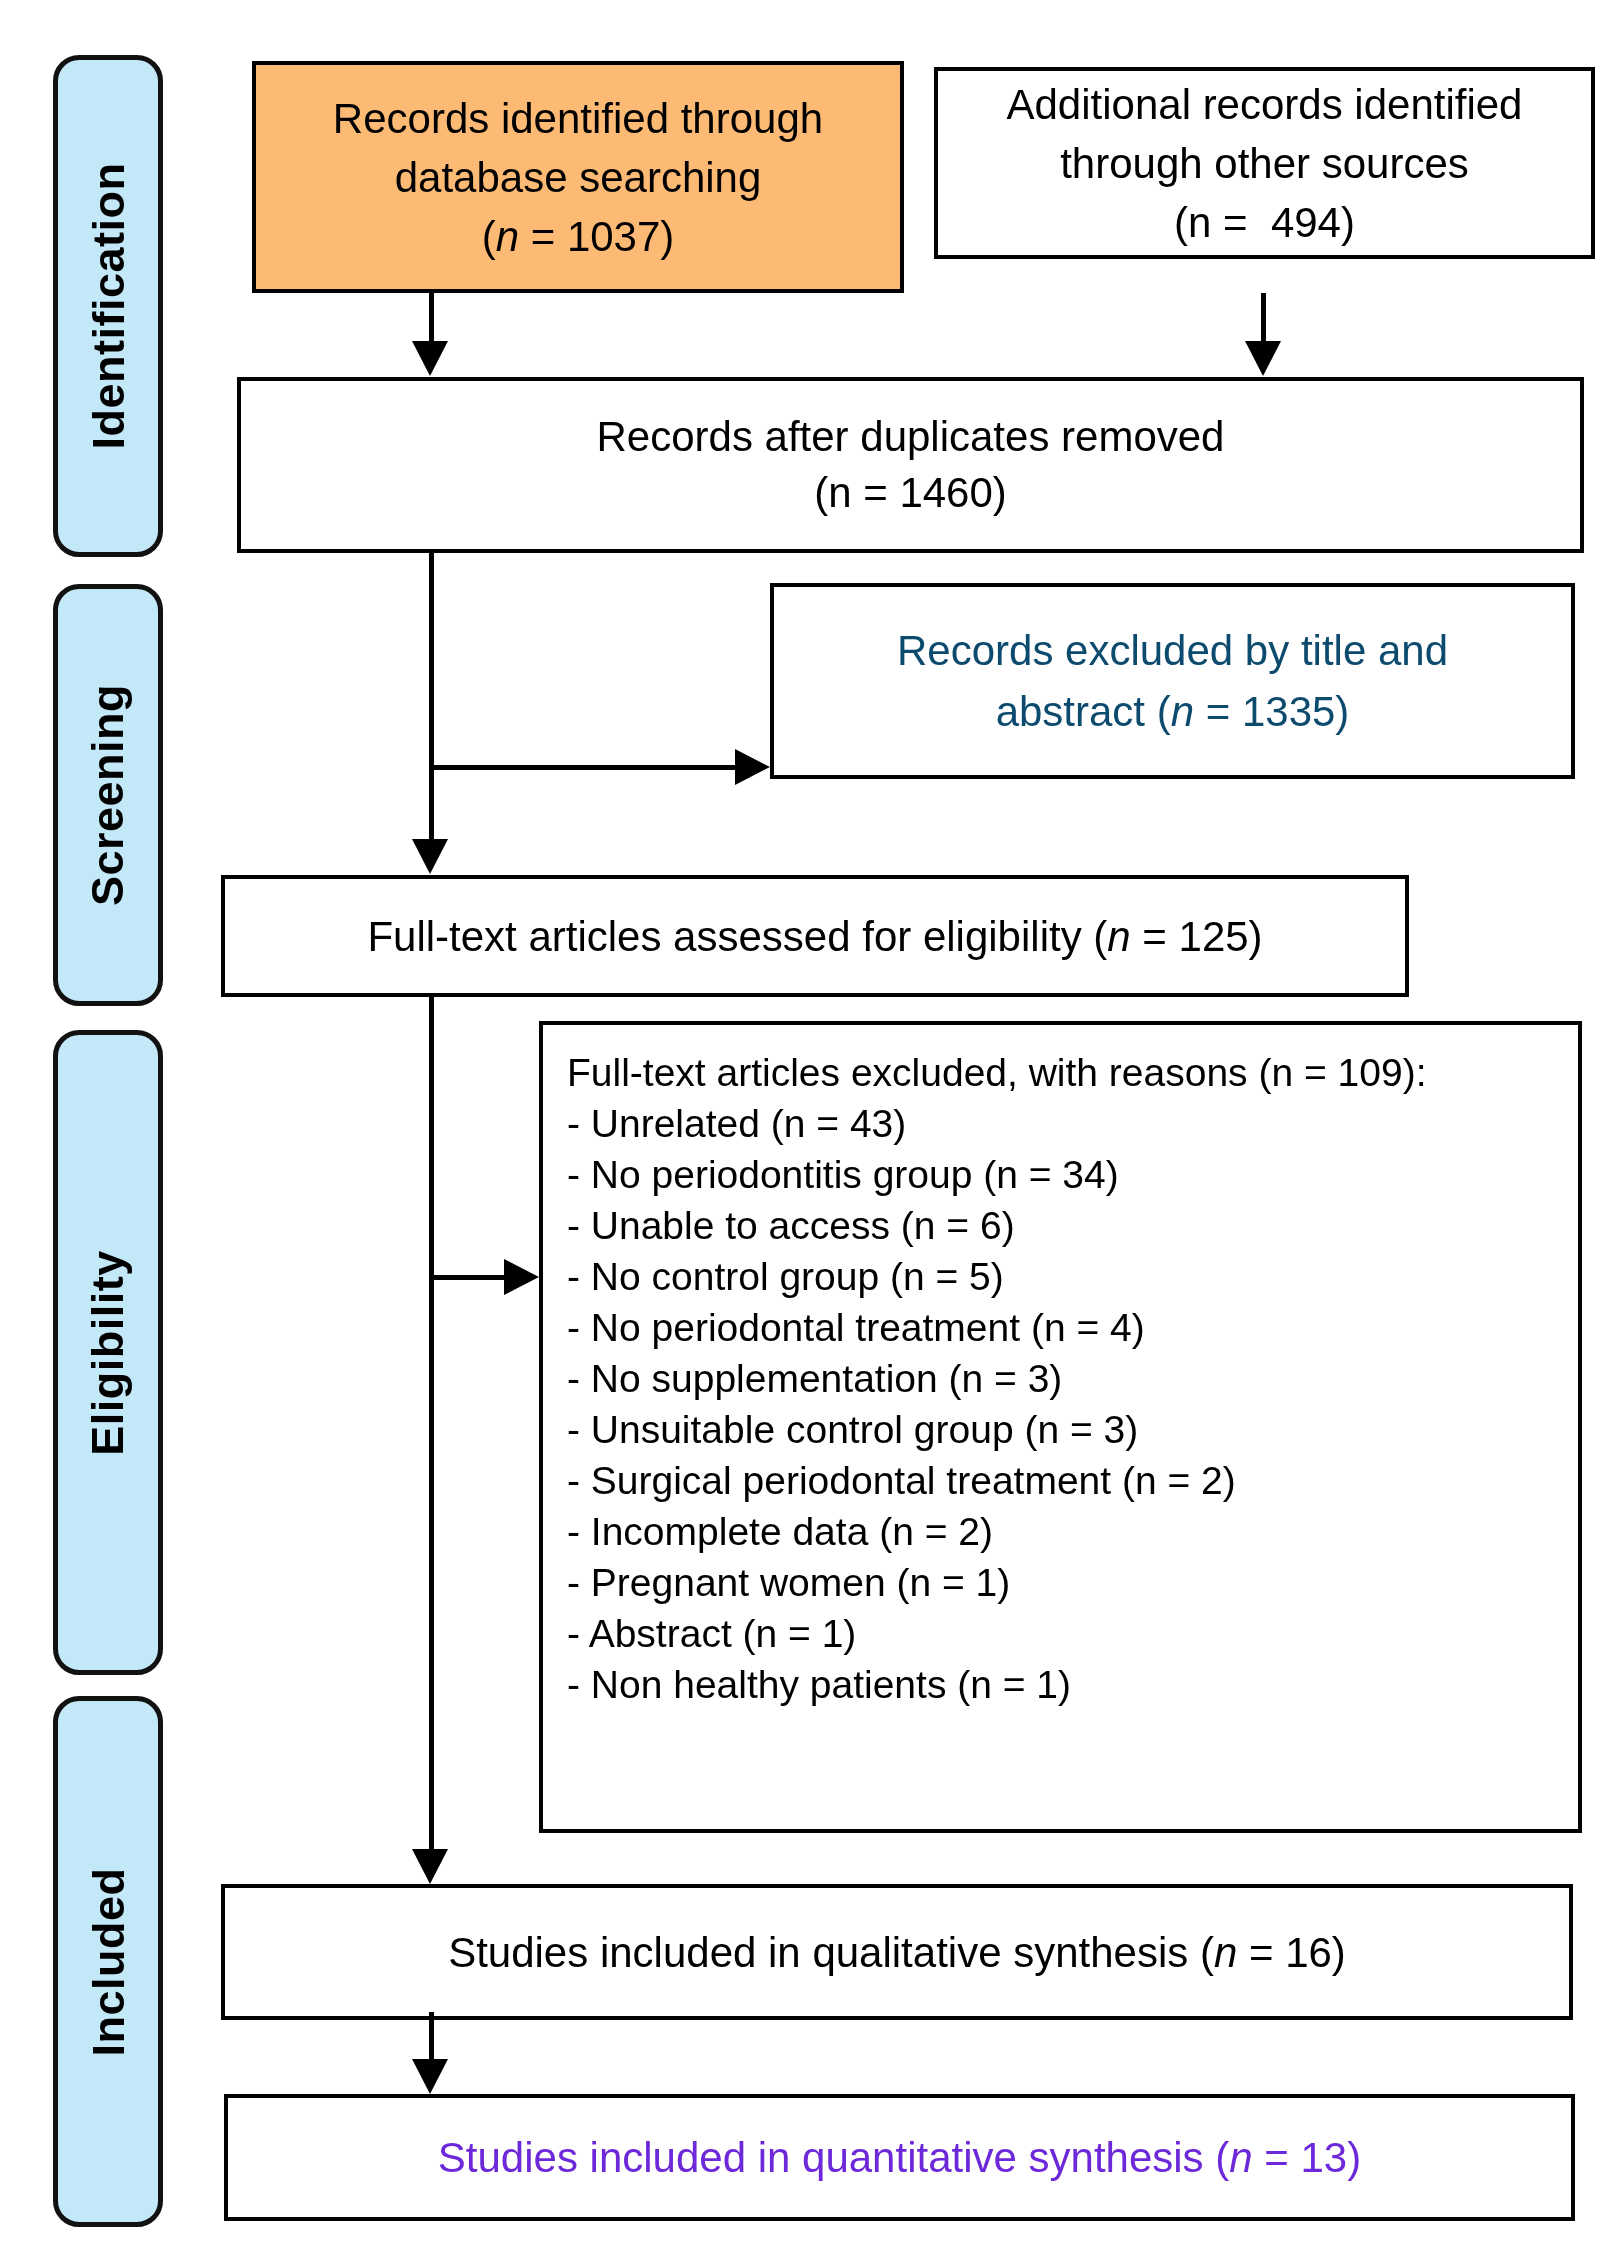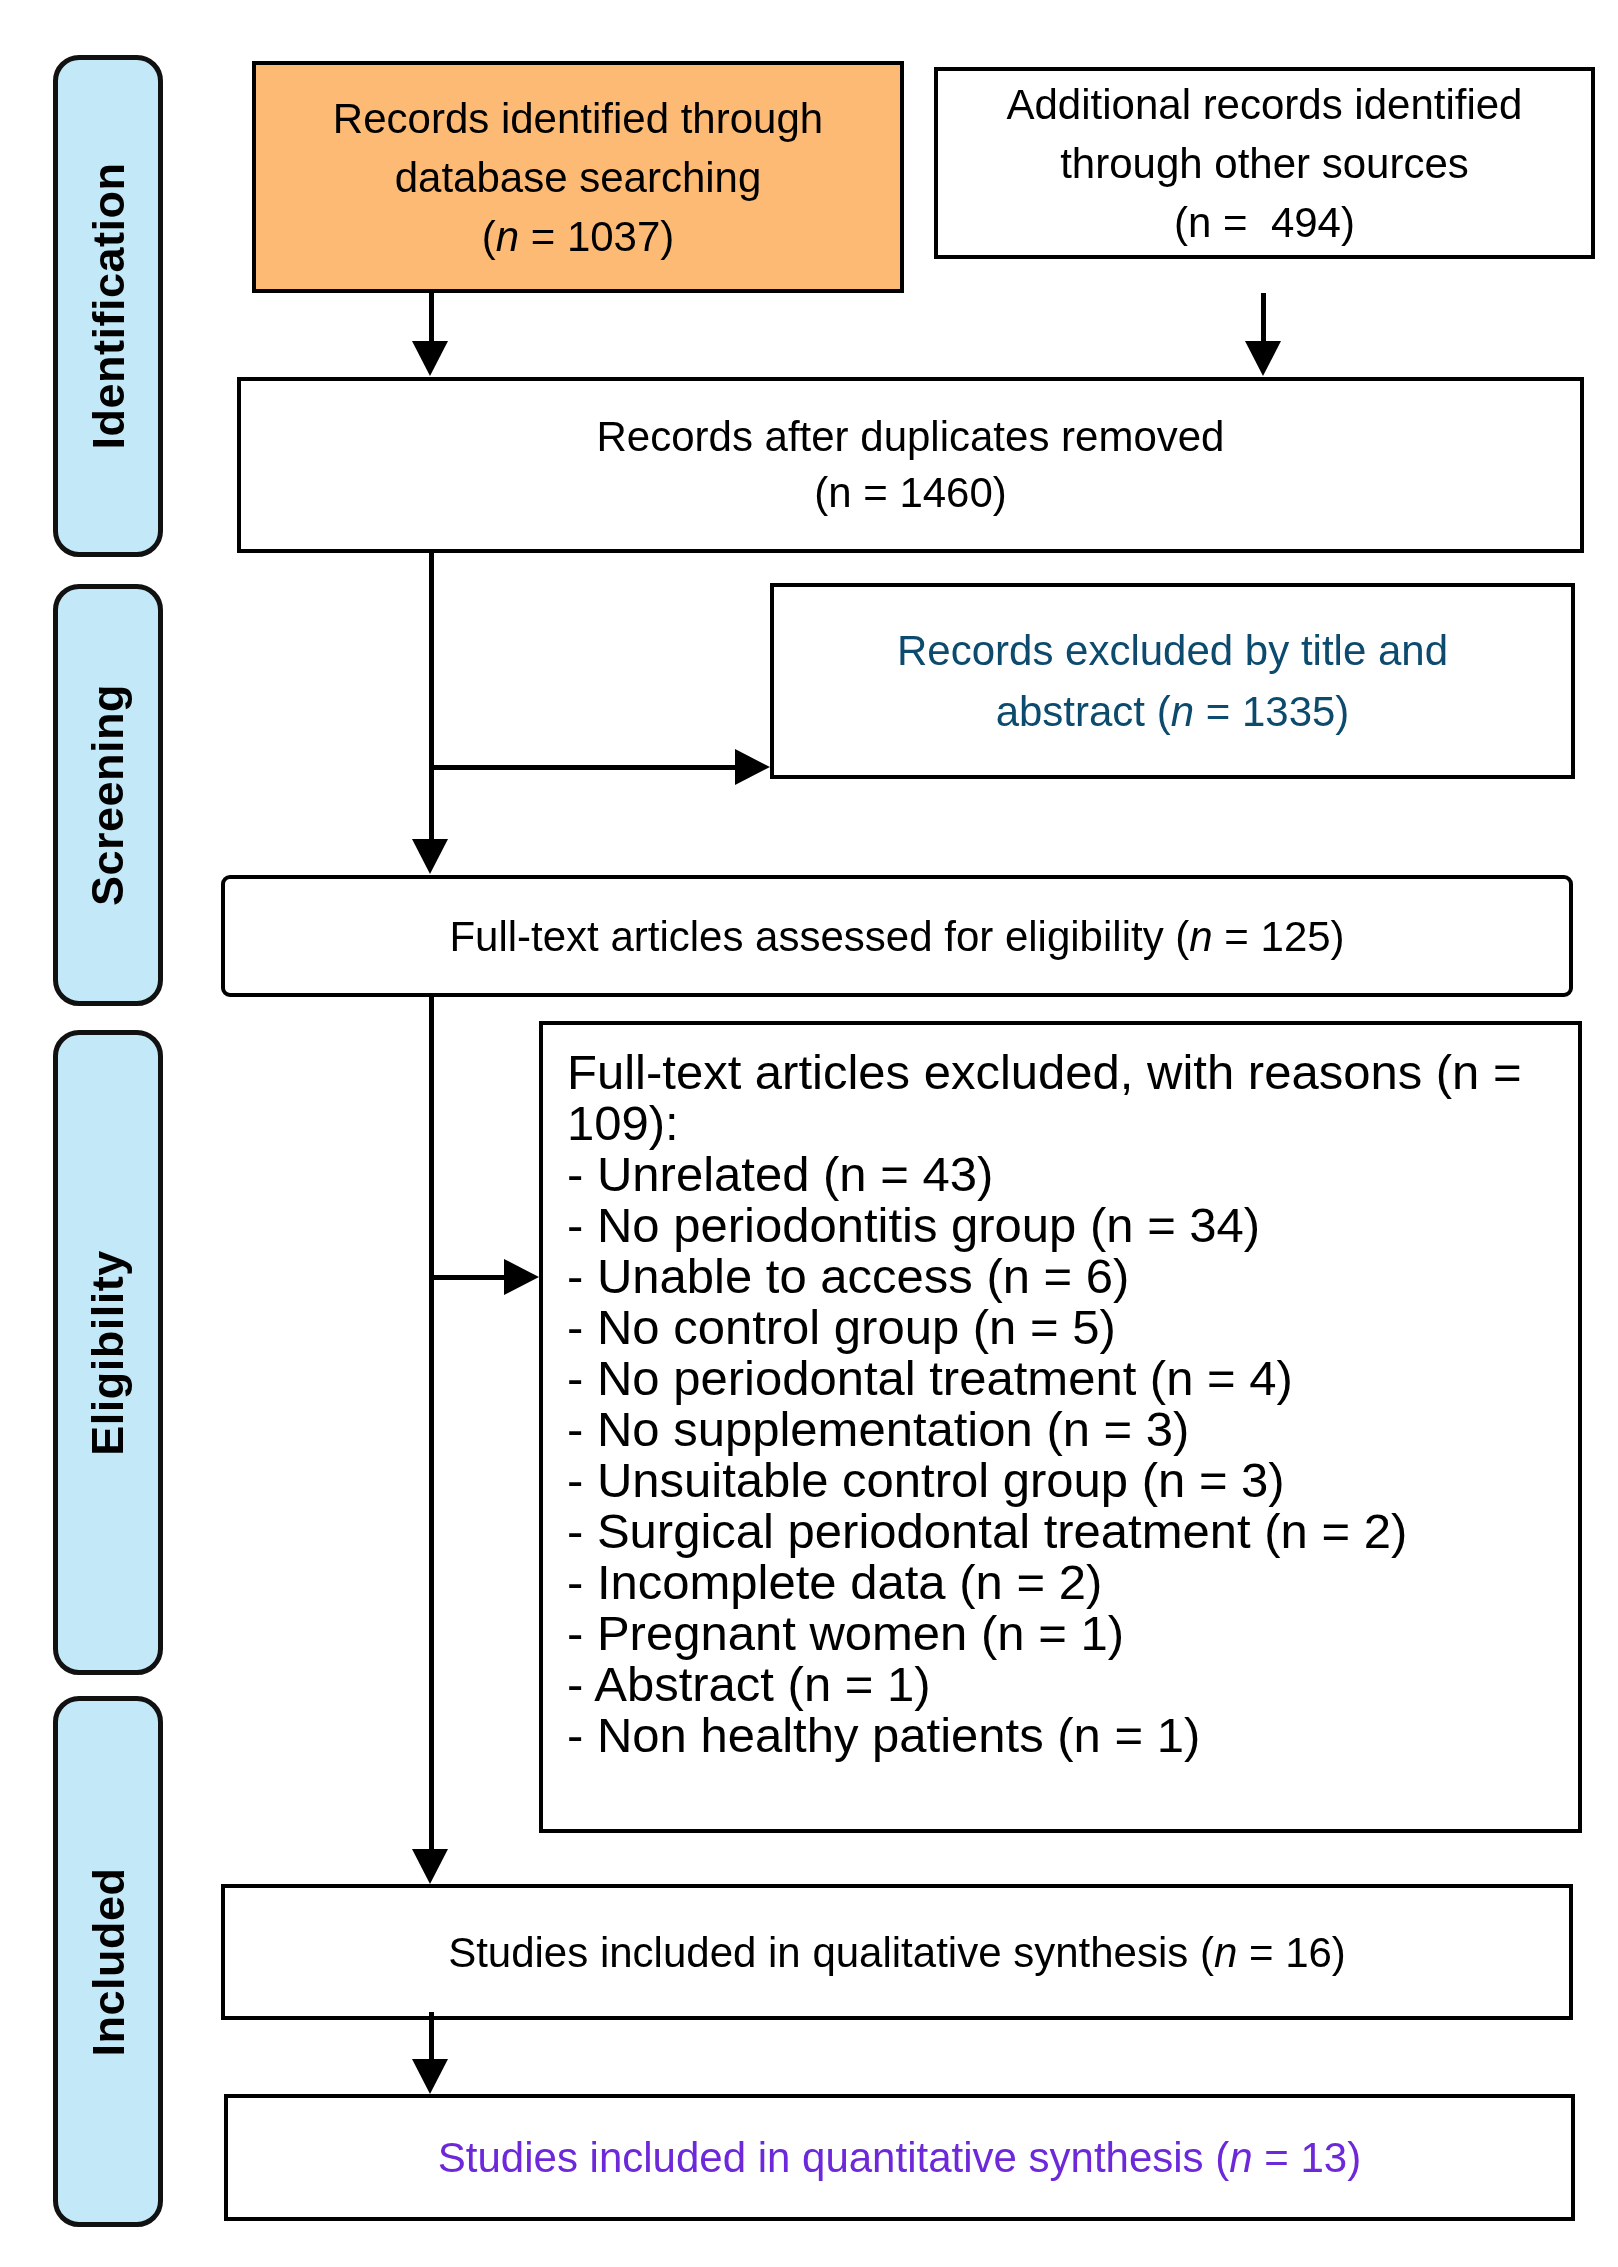--- a/index.html
+++ b/index.html
@@ -52,27 +52,27 @@
     font-size: 42px;
     line-height: 59px;
   }
   .line { white-space: pre-wrap; }
   .it { font-style: italic; }
 
   .box-records-identified  { left: 252px;  top: 61px;   width: 652px;  height: 232px; }
   .box-additional-records  { left: 934px; top: 67px;   width: 661px;  height: 192px; }
   .box-duplicates-removed  { left: 237px;  top: 377px;  width: 1347px; height: 176px; line-height: 56px; }
   .box-records-excluded    { left: 770px;  top: 583px;  width: 805px;  height: 196px; line-height: 61px; }
-  .box-fulltext-assessed   { left: 221px;  top: 875px;  width: 1352px; height: 122px; border-radius: 9px; }
+  .box-fulltext-assessed   { left: 221px;  top: 875px;  width: 1188px; height: 122px; }
   .box-fulltext-excluded   {
     left: 539px; top: 1021px; width: 1043px; height: 812px;
     align-items: flex-start; justify-content: flex-start;
     text-align: left;
     padding: 22px 16.7px 9.3px 24px;
-    font-size: 49px;
+    font-size: 39px;
     line-height: 51px;
   }
   .box-qualitative  { left: 221px; top: 1884px; width: 1352px; height: 136px; }
   .box-quantitative { left: 224px; top: 2094px; width: 1351px; height: 127px; }
 
   
   .vline { position: absolute; width: 4.6px;  background: #000000; }
   .hline { position: absolute; height: 4.6px; background: #000000; }
   .ah-down {
     position: absolute; width: 0; height: 0;

